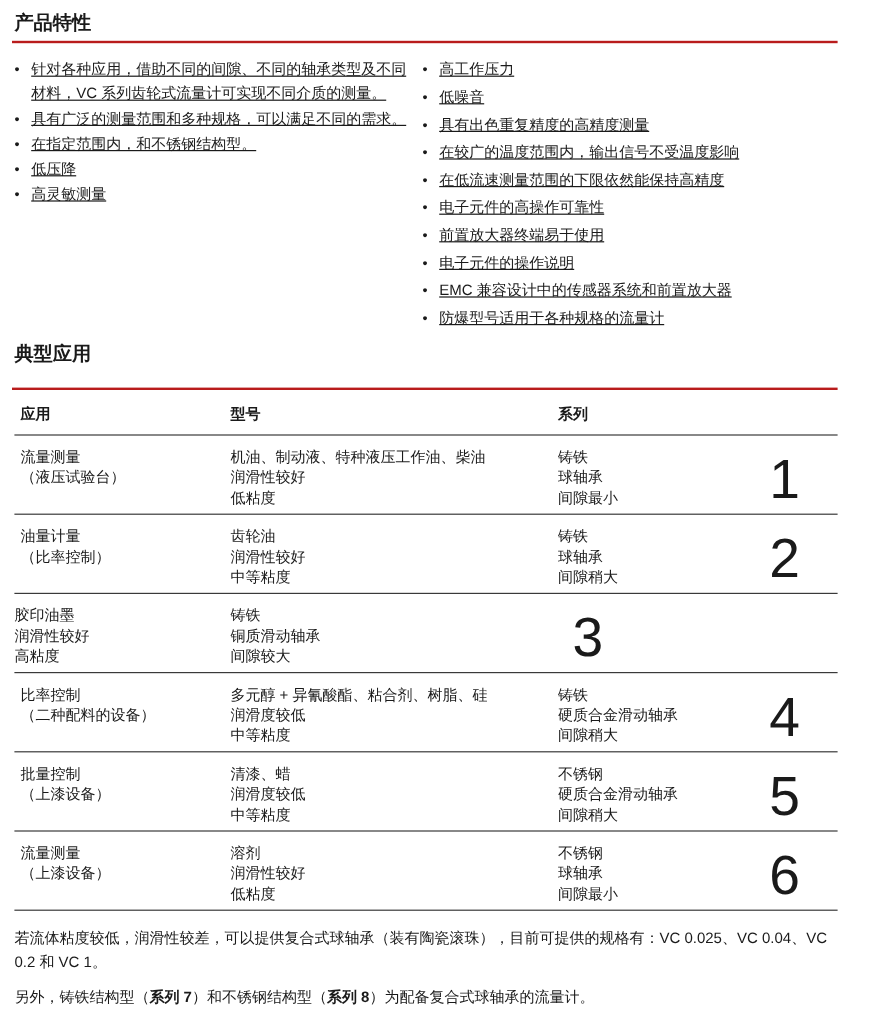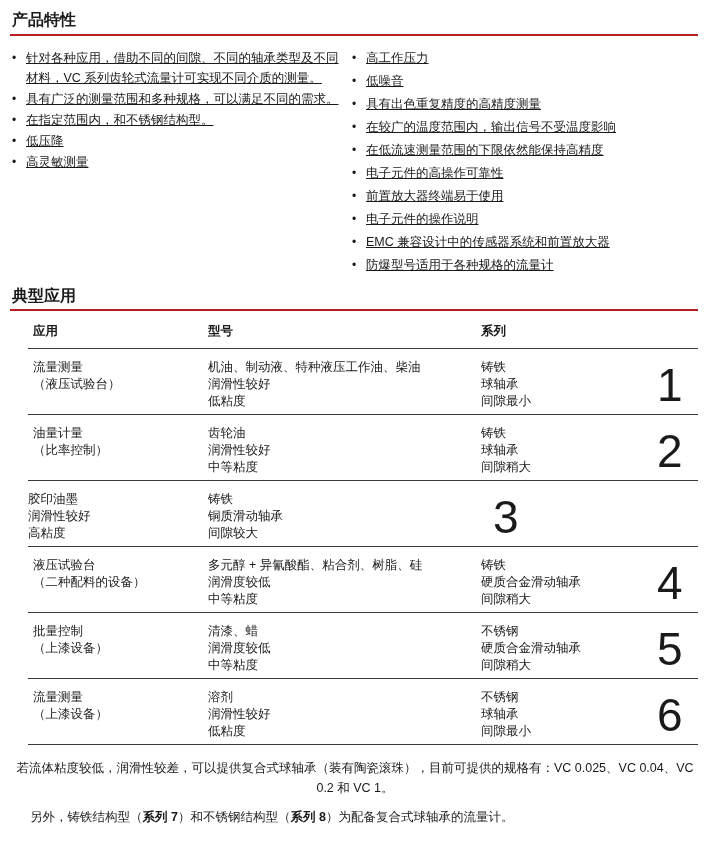--- a/index.html
+++ b/index.html
@@ -13,57 +13,56 @@
   .page { padding: 8px 27px 0 10px; width: 725px; }
 
   
   .section-title {
     font-size: 16px;
     font-weight: 700;
     line-height: 20px;
     padding: 2px 0 4px 2px;
     border-bottom: 2px solid #b91c1c;
   }
-  .section-title.second { margin-top: 6px; padding-bottom: 3px; }
+  .section-title.second { margin-top: 6px; padding-bottom: 17px; }
 
   
   .features { display: flex; margin: 12px 0 0 2px; }
   .col-left  { width: 330px; flex: none; }
   .col-right { flex: 1; padding-left: 10px; }
   .feat-list { list-style: none; }
   .feat-item { display: flex; font-size: 12.5px; line-height: 20px; }
   .col-left  .feat-item { margin-bottom: 1px; }
   .col-right .feat-item { margin-bottom: 3px; }
   .bullet { width: 14px; flex: none; font-size: 12px; }
   .feat-text { flex: 1; text-decoration: underline; }
 
   
   .app-table { margin-left: 2px; }
   .t-row {
     display: grid;
     grid-template-columns: 180px 273px 164px 1fr;
     border-bottom: 1.5px solid #3a3a3a;
-    margin-left: 16px;
   }
   .t-head { padding: 12px 0 8px; font-weight: 700; font-size: 12.5px; line-height: 18px; }
   .t-body { padding: 10px 0 4px; }
   .t-cell { font-size: 12.5px; line-height: 17px; white-space: pre-line; }
   .c-app  { padding-left: 5px; }
   .c-series-num {
     align-self: center;
     padding-left: 12px;
     font-size: 46px;
     font-weight: 300;
     line-height: 1;
     white-space: nowrap;
   }
 
   
-  .note1 { margin: 13px 0 0 2px; font-size: 12.5px; line-height: 20px; text-align: center; }
-  .note2 { margin: 9px 0 0 20px;  font-size: 12.5px; line-height: 20px; }
+  .note1 { margin: 13px 0 0 2px; font-size: 12.5px; line-height: 20px; }
+  .note2 { margin: 9px 0 0 2px;  font-size: 12.5px; line-height: 20px; }
   .note2 b { font-weight: 700; }
 </style>
 </head>
 <body>
 
 <div class="page">
 
   <div class="section-title">产品特性</div>
 
   <div class="features">
@@ -171,21 +170,21 @@
       <div class="t-cell">胶印油墨
 润滑性较好
 高粘度</div>
       <div class="t-cell">铸铁
 铜质滑动轴承
 间隙较大</div>
       <div class="c-series-num">3</div>
     </div>
 
     <div class="t-row t-body">
-      <div class="t-cell c-app">液压试验台
+      <div class="t-cell c-app">比率控制
 （二种配料的设备）</div>
       <div class="t-cell">多元醇 + 异氰酸酯、粘合剂、树脂、硅
 润滑度较低
 中等粘度</div>
       <div class="t-cell">铸铁
 硬质合金滑动轴承
 间隙稍大</div>
       <div class="c-series-num">4</div>
     </div>
 

